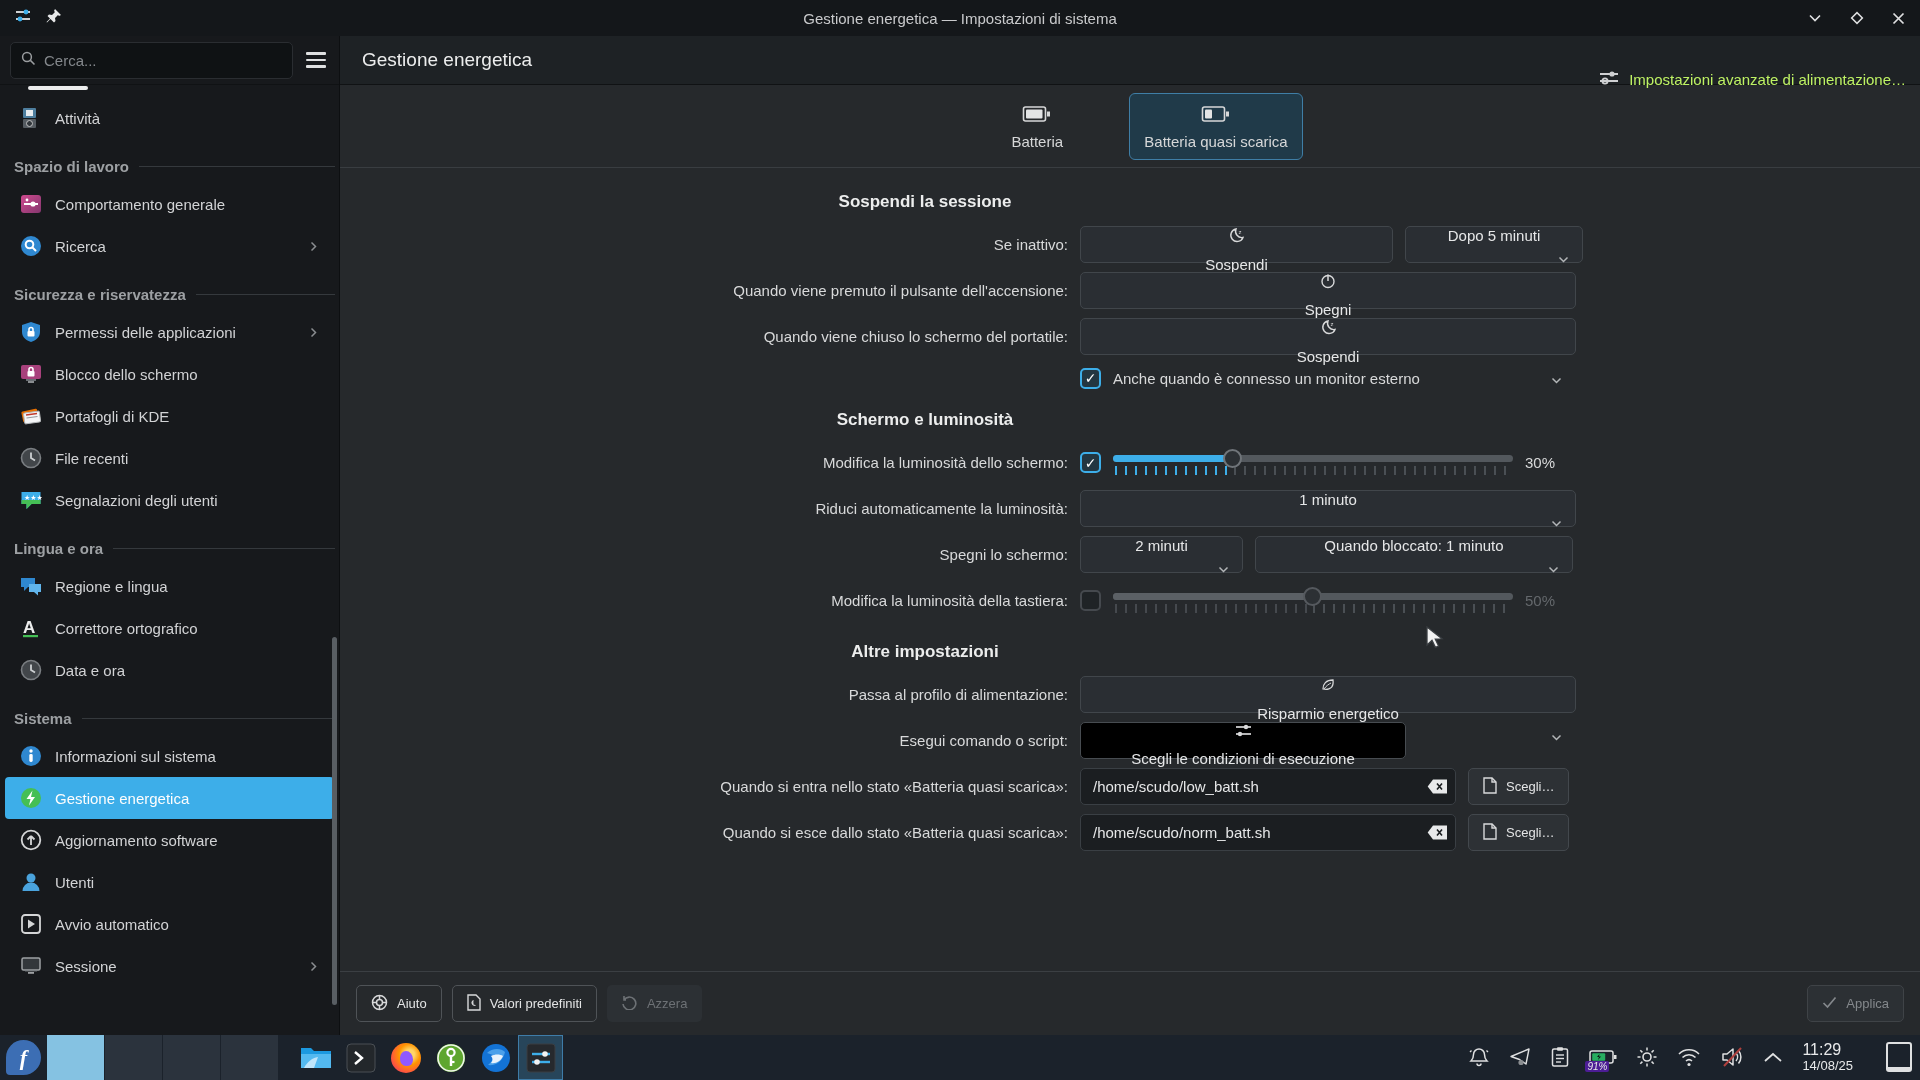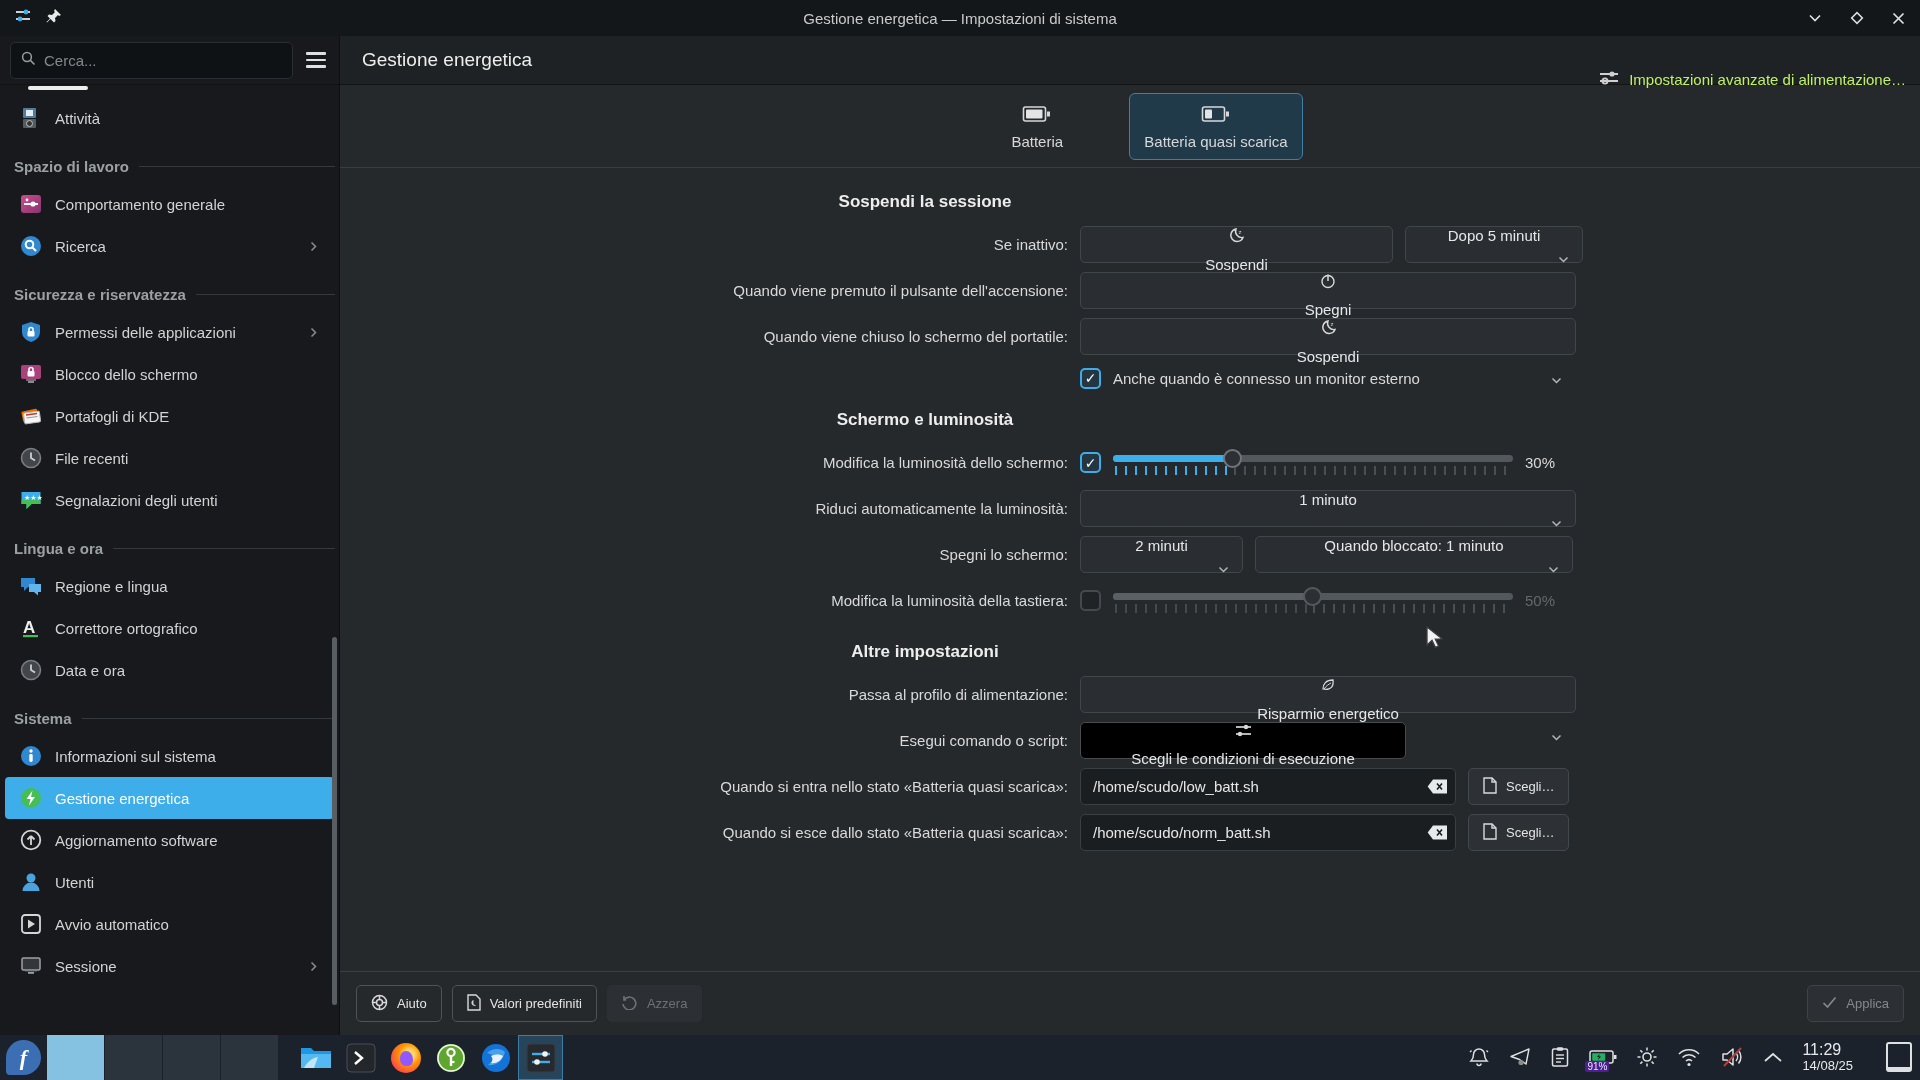--- a/index.html
+++ b/index.html
@@ -85,21 +85,21 @@
   
   .taskbar { height:45px; background:#1b222b; display:flex; align-items:center; padding:0 8px 0 6px; gap:0; }
   .fedora { width:35px; height:35px; border-radius:50% 50% 50% 4px; background:#3c6eb4; color:#fff; display:flex; align-items:center; justify-content:center; font-family:"Liberation Serif",serif; font-style:italic; font-weight:bold; font-size:22px; margin-right:6px; cursor:pointer; }
   .pager { display:flex; height:45px; margin-right:14px; }
   .pager .cell { width:58px; height:45px; background:#2b333d; border-right:1px solid #1b222b; cursor:pointer; }
   .pager .cell.on { background:#85c2e2; }
   .task-ico { width:45px; height:45px; display:flex; align-items:center; justify-content:center; cursor:pointer; flex:none; }
   .task-ico.active { background:#27455a; box-shadow:inset 0 0 0 1px #3e7ca8; }
   .tray { margin-left:auto; display:flex; align-items:center; gap:19px; color:#dfe0e1; }
   .tray .ti { display:flex; position:relative; cursor:pointer; }
-  .batt-badge { position:absolute; left:-4px; bottom:-6px; background:#4c1d95; color:#e8e9ea; font-size:10px; padding:0 2px; border-radius:2px; }
+  .batt-badge { position:absolute; left:-4px; bottom:-6px; background:#4c1d95; color:#e8e9ea; font-size:10px; padding:0 2px; border-radius:2px;font-style:italic; }
   .clock { text-align:left; color:#e8e9ea; line-height:1.15; cursor:pointer; }
   .clock .t { font-size:16px; } .clock .d { font-size:13px; }
   .showdesk { width:26px; height:30px; border:2px solid #dfe0e1; border-radius:3px; margin-left:14px; border-bottom-width:5px; cursor:pointer; }
 
   .cursor { position:absolute; left:1425px; top:626px; pointer-events:none; z-index:99; }
 </style>
 </head>
 <body>
 
 <div class="screen">

